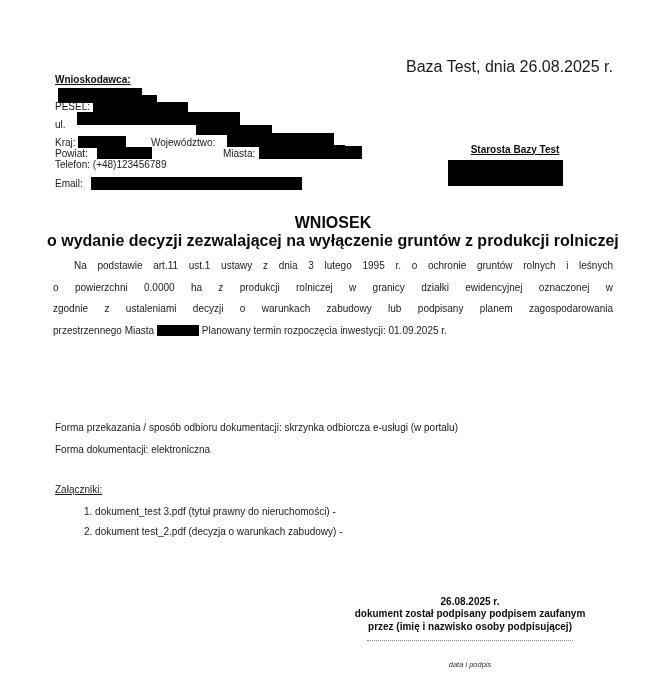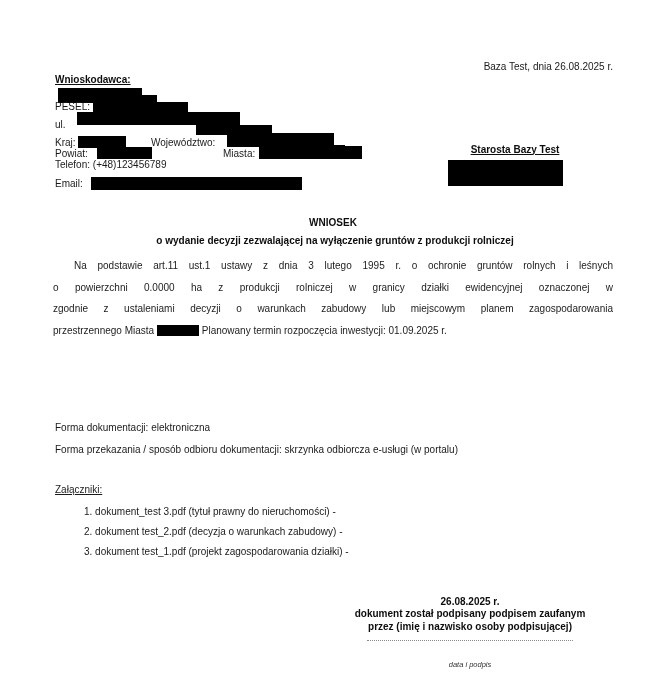--- a/index.html
+++ b/index.html
@@ -3,21 +3,21 @@
 <meta charset="utf-8">
 <style>
   html,body{margin:0;padding:0;background:#fff;}
   body{
     width:671px;height:683px;position:relative;overflow:hidden;
     font-family:"Liberation Sans","DejaVu Sans",sans-serif;
     color:#1a1a1a;
   }
   .abs{position:absolute;}
   .t10{font-size:10px;line-height:11.5px;white-space:nowrap;}
-  .t105{font-size:10px;line-height:12px;white-space:nowrap;}
+  .t105{font-size:16px;line-height:12px;white-space:nowrap;}
   .b{font-weight:bold;color:#0d0d0d;}
   .u{text-decoration:underline;}
   .redact{position:absolute;background:#000;}
   .para{
     position:absolute;left:53px;top:255px;width:560px;
     font-size:10px;line-height:21.7px;color:#1c1c1c;
   }
   .jline{text-align:justify;text-align-last:justify;height:21.7px;overflow:hidden;}
   .lline{text-align:left;height:21.7px;overflow:hidden;}
   .indent{text-indent:21px;}
@@ -62,39 +62,38 @@
 
 <div class="abs t10" style="left:55px;top:158.5px;">Telefon: (+48)123456789</div>
 
 <div class="abs t10" style="left:55px;top:178px;">Email:</div>
 <div class="redact" style="left:91px;top:176.5px;width:211px;height:13px;"></div>
 
 <div class="abs t10 b u center" style="left:450px;top:143.5px;width:130px;">Starosta Bazy Test</div>
 <div class="redact" style="left:448px;top:159.5px;width:115px;height:26px;"></div>
 
 <div class="abs t105 b center" style="left:53px;top:216.5px;width:560px;">WNIOSEK</div>
-<div class="abs t105 b center" style="left:55px;top:235px;width:560px;">o wydanie decyzji zezwalającej na wyłączenie gruntów z produkcji rolniczej</div>
+<div class="abs t105 b center" style="left:47px;top:235px;width:560px;">o wydanie decyzji zezwalającej na wyłączenie gruntów z produkcji rolniczej</div>
 
 <div class="para">
   <div class="jline indent">Na podstawie art.11 ust.1 ustawy z dnia 3 lutego 1995 r. o ochronie gruntów rolnych i leśnych</div>
   <div class="jline">o powierzchni 0.0000 ha z produkcji rolniczej w granicy działki ewidencyjnej oznaczonej w</div>
-  <div class="jline">zgodnie z ustaleniami decyzji o warunkach zabudowy lub miejscowym planem zagospodarowania</div>
+  <div class="jline">zgodnie z ustaleniami decyzji o warunkach zabudowy lub podpisany planem zagospodarowania</div>
   <div class="lline"><span>przestrzennego Miasta</span> <span class="inline-redact" style="width:42px;"></span> <span>Planowany termin rozpoczęcia inwestycji: 01.09.2025 r.</span></div>
 </div>
 
 <div class="forma">
+  <div>Forma przekazania / sposób odbioru dokumentacji: skrzynka odbiorcza e-usługi (w portalu)</div>
   <div>Forma dokumentacji: elektroniczna</div>
-  <div>Forma przekazania / sposób odbioru dokumentacji: skrzynka odbiorcza e-usługi (w portalu)</div>
 </div>
 
 <div class="abs t10 u" style="left:55px;top:484px;">Załączniki:</div>
 <div class="attach-items">
   <div>1. dokument_test 3.pdf (tytuł prawny do nieruchomości) -</div>
   <div>2. dokument test_2.pdf (decyzja o warunkach zabudowy) -</div>
-  <div>3. dokument test_1.pdf (projekt zagospodarowania działki) -</div>
 </div>
 
 <div class="sig">
   <div>26.08.2025 r.</div>
   <div>dokument został podpisany podpisem zaufanym</div>
   <div>przez (imię i nazwisko osoby podpisującej)</div>
   <div class="dotline"></div>
   <div class="sig-caption">data i podpis</div>
 </div>
 

